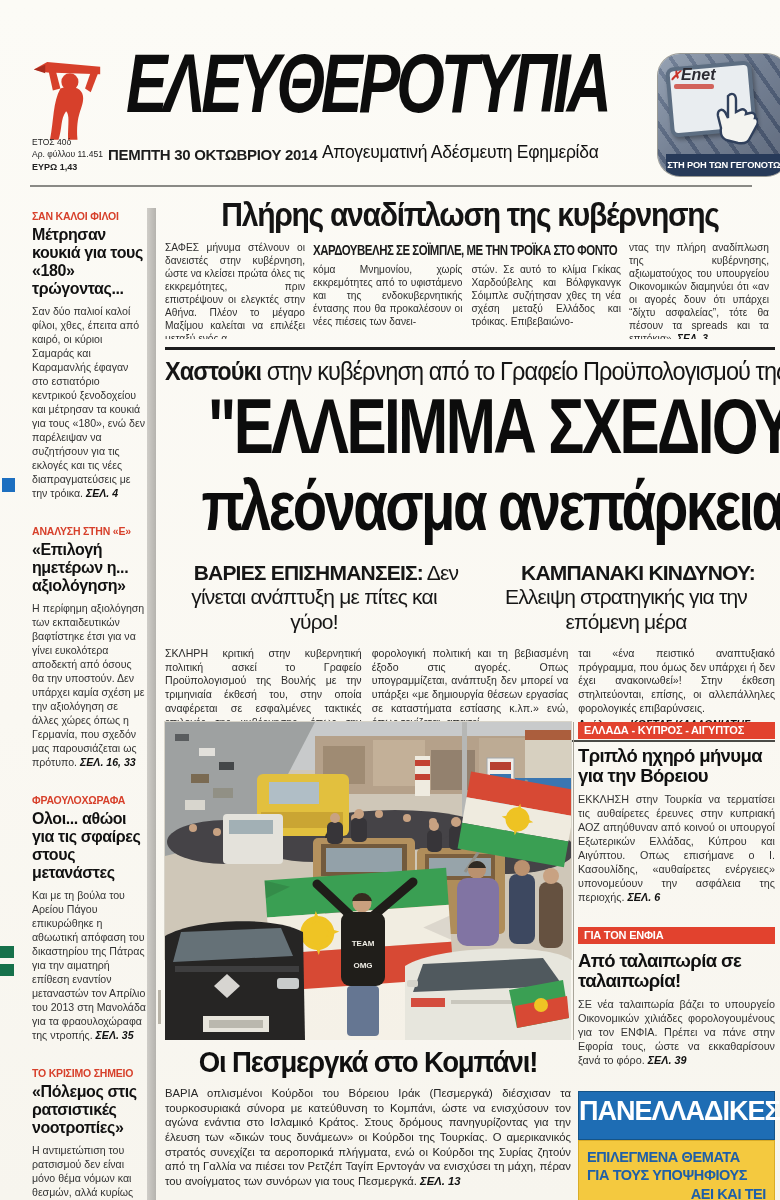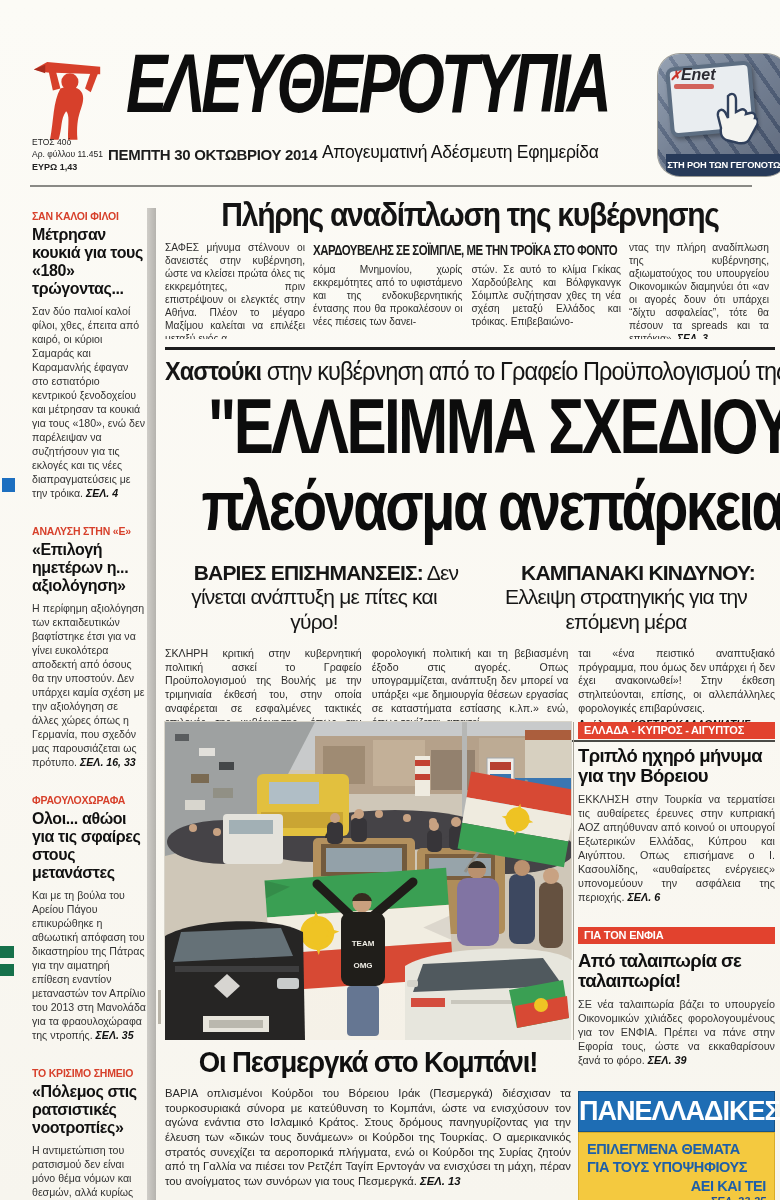--- a/index.html
+++ b/index.html
@@ -90,21 +90,21 @@
 
   
   .rcol{position:absolute;left:578px;top:722px;width:197px;}
   .r-item{margin-bottom:14px;}
   .r-bar{background:#e2422e;color:#fff;font-weight:bold;font-size:11px;padding:2px 6px 3px;letter-spacing:-0.2px;}
   .r-title{font-weight:bold;font-size:18.5px;line-height:1.08;letter-spacing:-0.6px;color:#101010;margin:7px 0 6px;}
   .r-body{font-size:10.8px;line-height:1.3;color:#333;text-align:justify;}
   .r-item2{margin-top:23px;}
   .promo{margin-top:24px;}
   .promo-head{background:#1e6db4;color:#fff;font-weight:bold;font-size:27px;text-align:center;
-      letter-spacing:-1px;padding:4px 0 4px;transform-origin:center;border:1px solid #155488;}
+      letter-spacing:-1px;padding:4px 0 12px;transform-origin:center;border:1px solid #155488;}
   .promo-bodybox{background:#f4c93f;border:1px solid #d9ac27;padding:7px 8px 8px;}
   .promo-line{color:#1e5fa8;font-weight:bold;font-size:14.5px;line-height:1.25;letter-spacing:-0.4px;}
   .promo-last{display:flex;justify-content:space-between;align-items:flex-end;flex-direction:column;}
   .promo-ref{color:#1e4f96;font-weight:bold;font-style:italic;font-size:11px;}
 </style>
 </head>
 <body>
 
 <div class="page">
 

